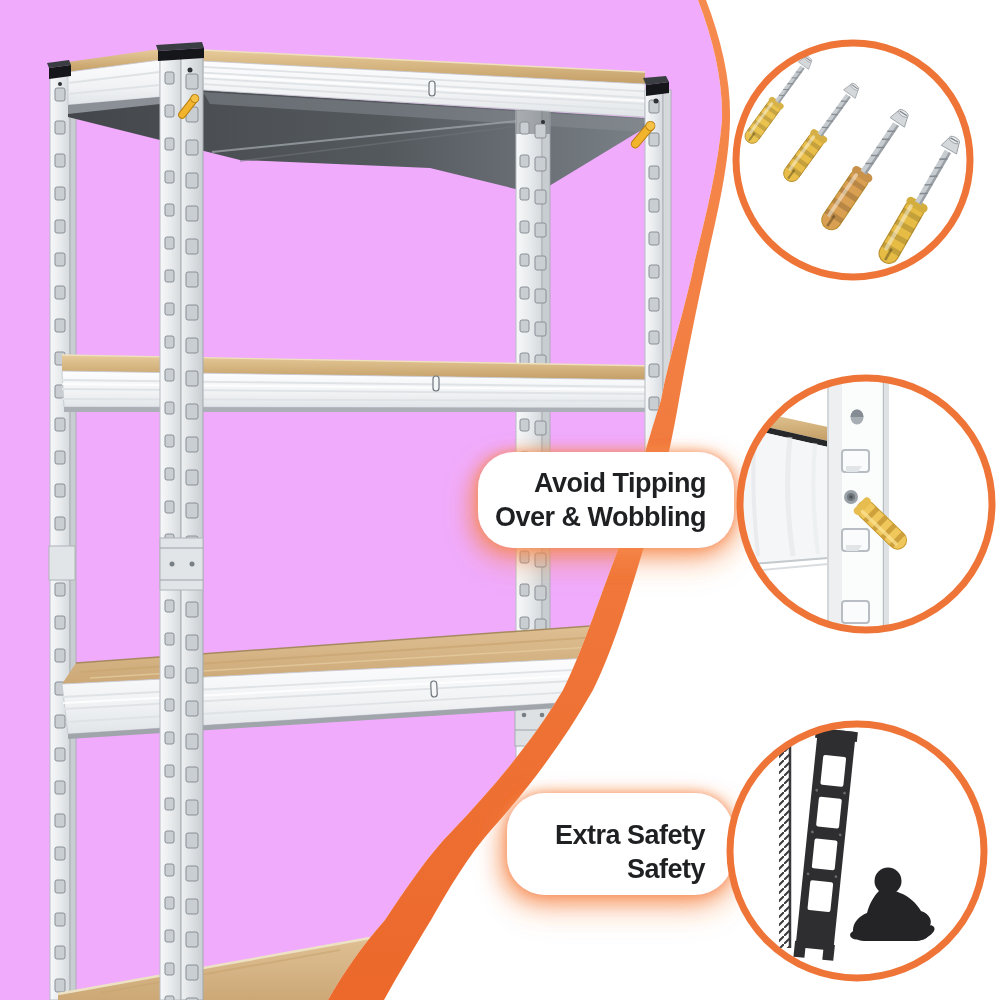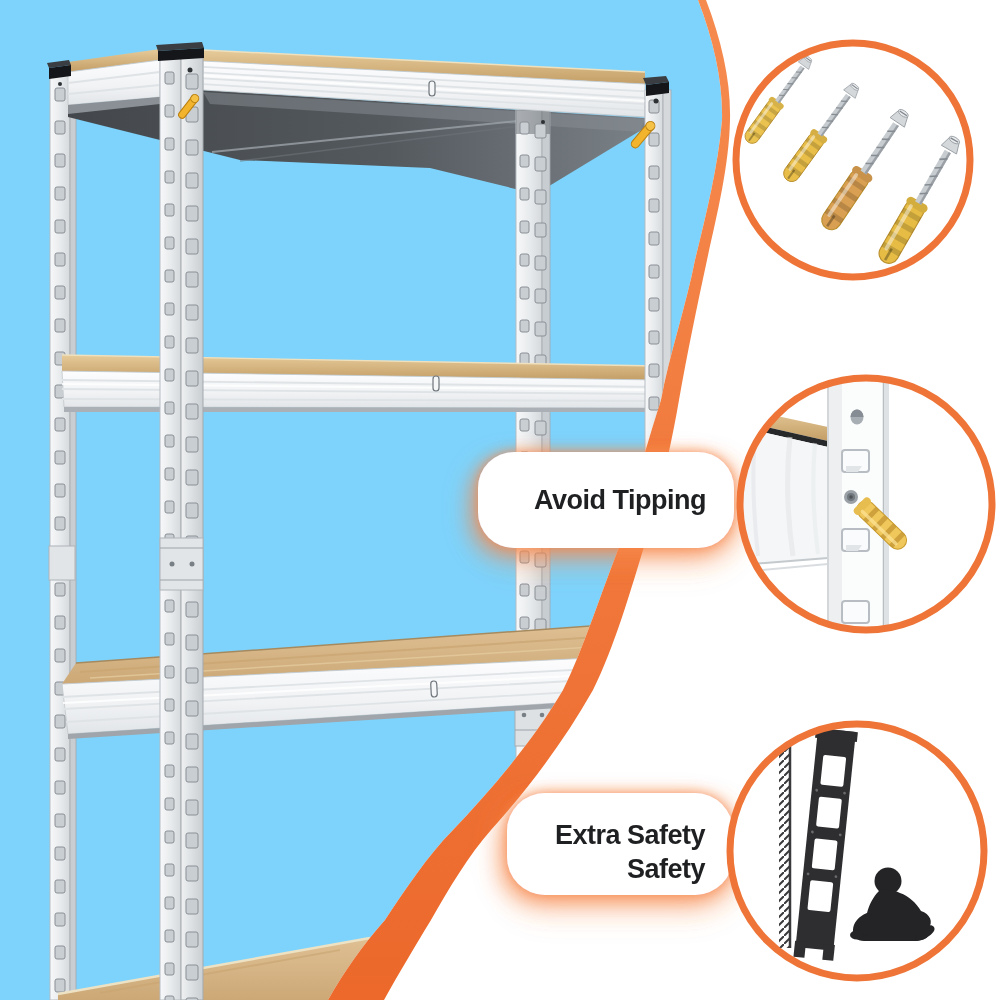--- a/index.html
+++ b/index.html
@@ -1,16 +1,16 @@
 <!DOCTYPE html>
 <html><head>
 <meta charset="utf-8">
 <style>
   html,body{margin:0;padding:0;background:#fff;width:1000px;height:1000px;overflow:hidden;}
-  #stage{position:relative;width:1000px;height:1000px;background:#7dd3fc;font-family:"Liberation Sans",sans-serif;}
+  #stage{position:relative;width:1000px;height:1000px;background:#f0abfc;font-family:"Liberation Sans",sans-serif;}
   #art{position:absolute;left:0;top:0;}
   .label-text{position:absolute;display:flex;flex-direction:column;justify-content:center;align-items:flex-end;
     color:#1F2022;font-weight:700;font-size:27px;line-height:34px;letter-spacing:-0.5px;text-align:right;z-index:5;}
   .label-text span{display:block;}
 </style>
 </head>
 <body>
 
 <div id="stage">
 
@@ -426,18 +426,19 @@
         <ellipse cx="857" cy="935" rx="7" ry="4.5"></ellipse>
         <path d="M915,941 C924,940 931,936 934,931 C936,927 932,924 927,926 L917,932 Z"></path>
       </g>
     </g>
     <circle cx="857" cy="851" r="127" fill="none" stroke="#EE7537" stroke-width="7"></circle>
   </g>
 </svg>
 
   <div class="label-text" style="left:478px;top:452px;width:256px;height:96px;padding-right:28px;box-sizing:border-box;">
     <span>Avoid Tipping</span>
+    <span>Over &amp; Wobbling</span>
   </div>
   <div class="label-text" style="left:507px;top:793px;width:226px;height:118px;padding-right:28px;box-sizing:border-box;">
     <span>Extra Safety</span>
     <span>Safety</span>
   </div>
 </div>
 
 </body></html>

